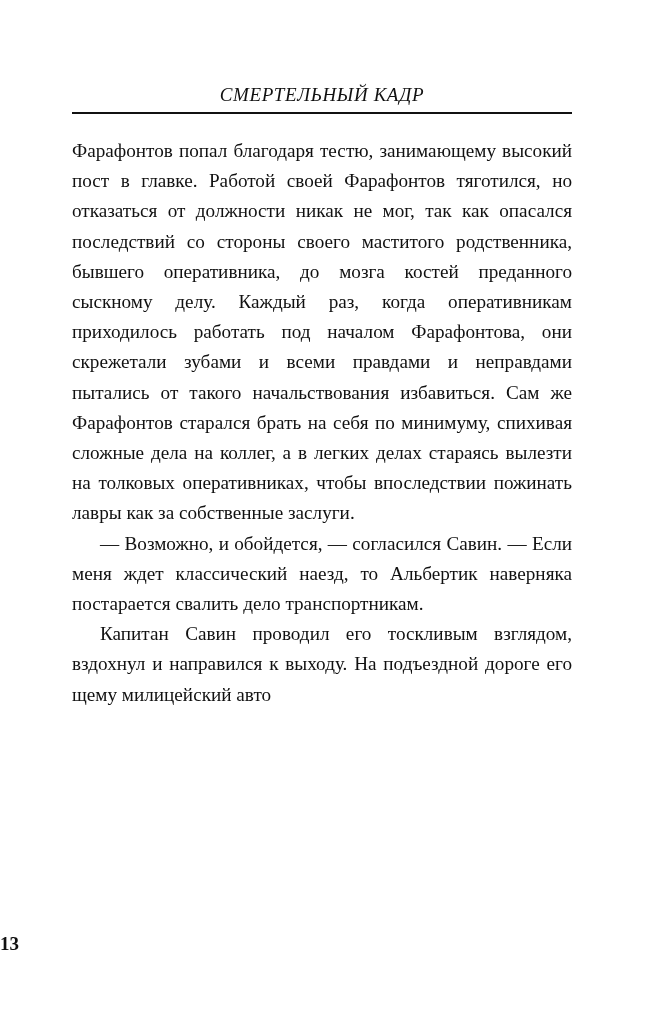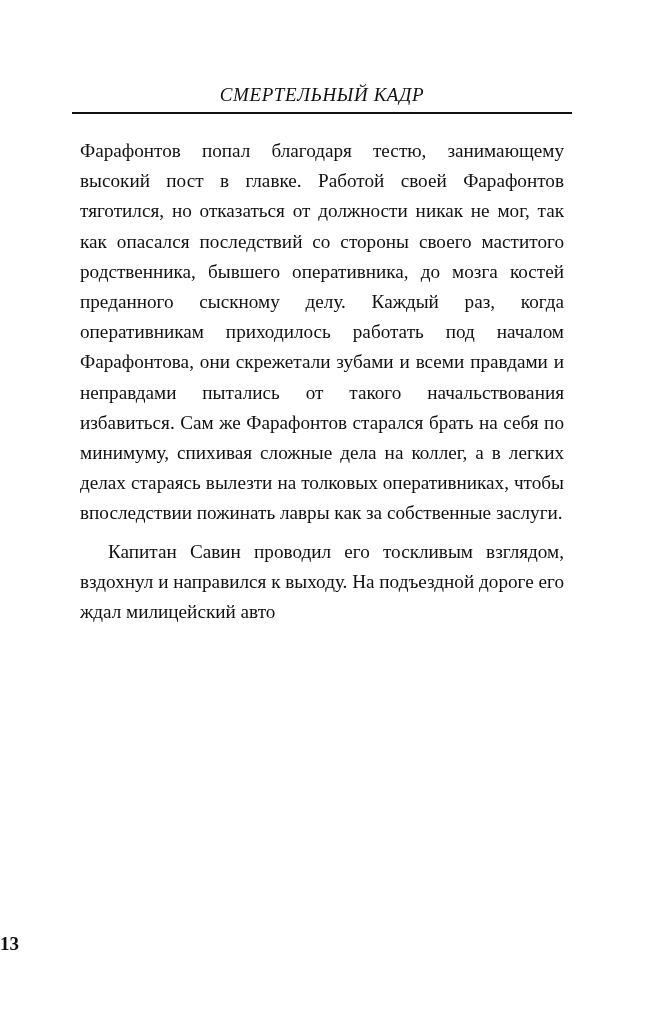--- a/index.html
+++ b/index.html
@@ -32,21 +32,21 @@
     margin: 0 0 6px 0;
     font-family: "Liberation Serif", "DejaVu Serif", serif;
   }
   .head-rule {
     border: 0;
     border-top: 2px solid #111111;
     margin: 6px 0 22px 0;
     width: 100%;
   }
   .body-text p {
-    margin: 8px;
+    margin: 0;
     font-size: 19.2px;
     line-height: 30.2px;
     text-align: justify;
     text-justify: inter-word;
     hyphens: manual;
     color: #111111;
   }
   .body-text p.indent {
     text-indent: 28px;
   }
@@ -61,16 +61,17 @@
   }
 </style>
 </head>
 <body>
 
 <div class="page">
   <div class="running-head">СМЕРТЕЛЬНЫЙ КАДР</div>
   <hr class="head-rule">
   <div class="body-text">
     <p>Фарафонтов попал благодаря тестю, занимаю­щему высокий пост в главке. Работой своей Фа­рафонтов тяготился, но отказаться от должности никак не мог, так как опасался последствий со стороны своего маститого родственника, быв­шего оперативника, до мозга костей преданного сыскному делу. Каждый раз, когда оперативникам приходилось работать под началом Фарафонтова, они скрежетали зубами и всеми правдами и не­правдами пытались от такого начальствования избавиться. Сам же Фарафонтов старался брать на себя по минимуму, спихивая сложные дела на коллег, а в легких делах стараясь вылезти на тол­ковых оперативниках, чтобы впоследствии пожи­нать лавры как за собственные заслуги.</p>
-    <p class="indent">Капитан Савин проводил его тоскливым взглядом, вздохнул и направился к выходу. На подъездной дороге его ждал милицейский авто­</p>
+    <p class="indent">— Возможно, и обойдется, — согласился Са­вин. — Если меня ждет классический наезд, то Альбертик наверняка постарается свалить дело транспортникам.</p>
+    <p class="indent">Капитан Савин проводил его тоскливым взглядом, вздохнул и направился к выходу. На подъездной дороге его щему милицейский авто­</p>
   </div>
   <div class="folio">13</div>
 </div>
 
 </body></html>

